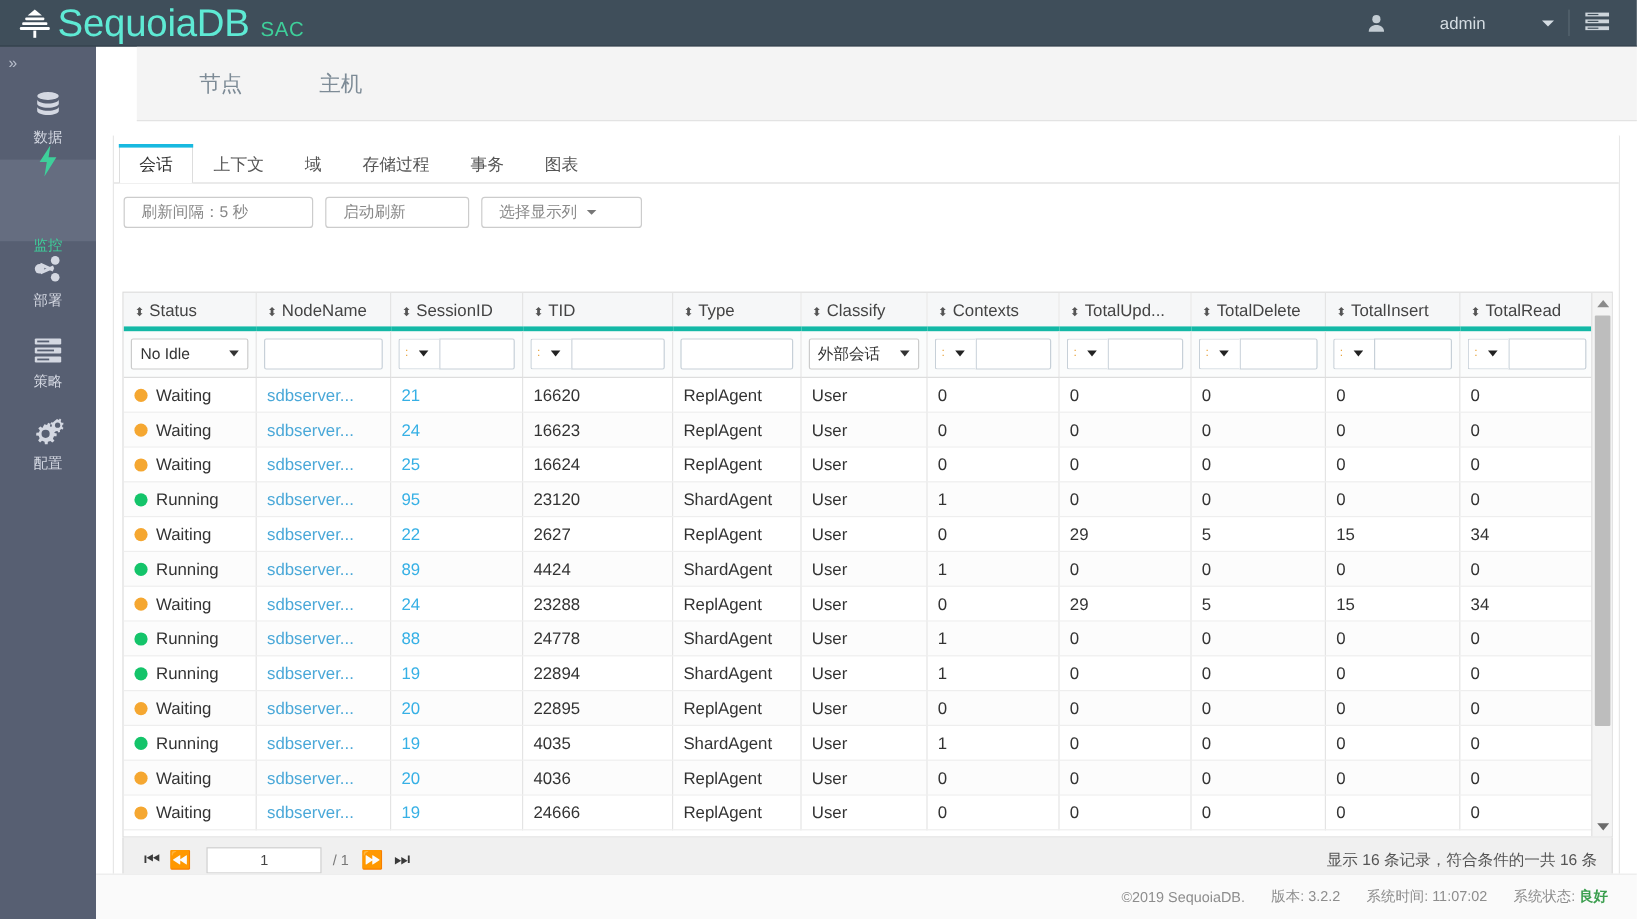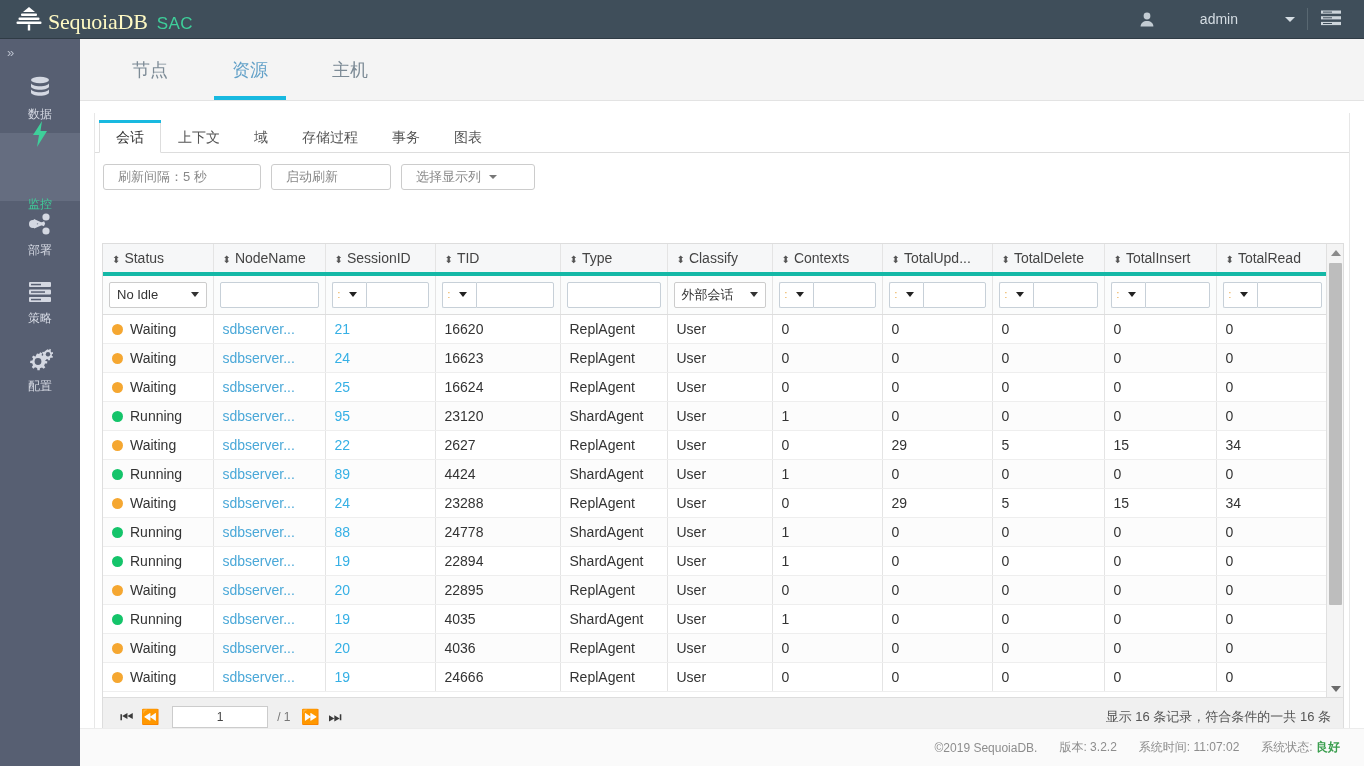--- a/index.html
+++ b/index.html
@@ -17,21 +17,21 @@
   
   #topbar {
     position: absolute; left: 0; top: 0; width: 1364px; height: 39px;
     background: #3f4e5a;
     display: flex; align-items: center;
     border-bottom: 1px solid #2f3b45;
   }
   #brand { display: flex; align-items: baseline; padding-left: 14px; }
   #brand .tree { margin-right: 4px; position: relative; top: 3px; }
   #brand .name {
-    font-size: 22px; color: #fef9c3; font-weight: 400; letter-spacing: -0.2px; font-family: Liberation Serif, serif;
+    font-size: 32px; color: #5eead4; font-weight: 400; letter-spacing: -0.2px;
   }
   #brand .sac {
     font-size: 17px; color: #3ecf9a; margin-left: 9px; letter-spacing: 0.5px;
   }
   #topright {
     margin-left: auto; display: flex; align-items: center; height: 39px;
     padding-right: 10px;
   }
   #user-menu {
     display: flex; align-items: center; color: #d5dde3; font-size: 14px;
@@ -63,20 +63,21 @@
     color: #d4d8e2;
   }
   .rail-item .rlabel { font-size: 12px; margin-top: 5px; }
   .rail-item.active { background: #656d80; color: #3ecf9a; gap: 44px; }
   .rail-item .ricon { height: 26px; display: flex; align-items: center; }
 
   
   #page {
     position: absolute; left: 80px; top: 39px; width: 1284px; height: 727px;
     background: #ffffff;
+    padding-left: 34px;
   }
   #maintabs {
     height: 62px; background: #f4f4f4; display: flex; align-items: stretch;
     padding-left: 20px; border-bottom: 1px solid #e3e3e3;
   }
   .mtab {
     display: flex; align-items: center; justify-content: center;
     width: 100px; font-size: 18px; color: #7d8b96; cursor: pointer;
     position: relative;
   }
@@ -352,23 +353,20 @@
     </span>
     <span class="rlabel">配置</span>
   </div>
 </div>
 
 <div id="page">
 
   <div id="maintabs">
     <div class="mtab">
       <span>节点</span>
-    </div>
-    <div class="mtab active">
-      <span>资源</span>
     </div>
     <div class="mtab">
       <span>主机</span>
     </div>
   </div>
 
   <div id="panel">
 
     <div id="subtabs">
       <div class="stab active">

